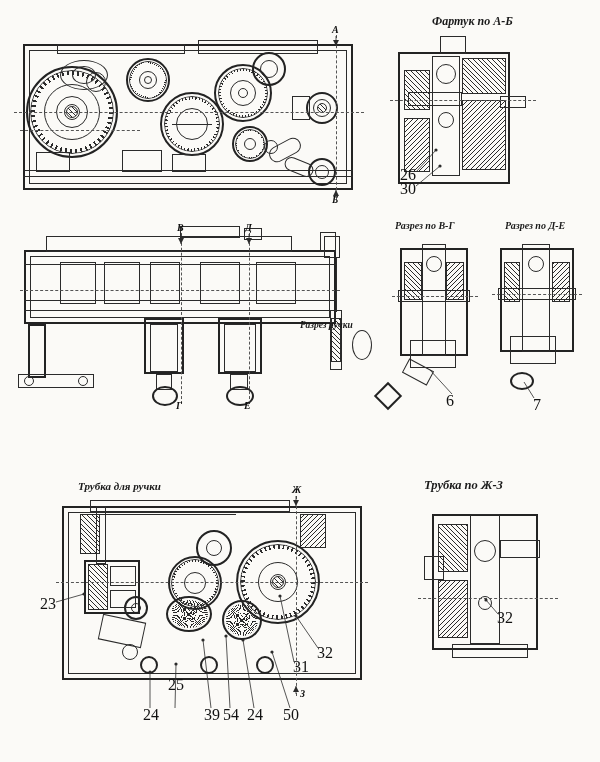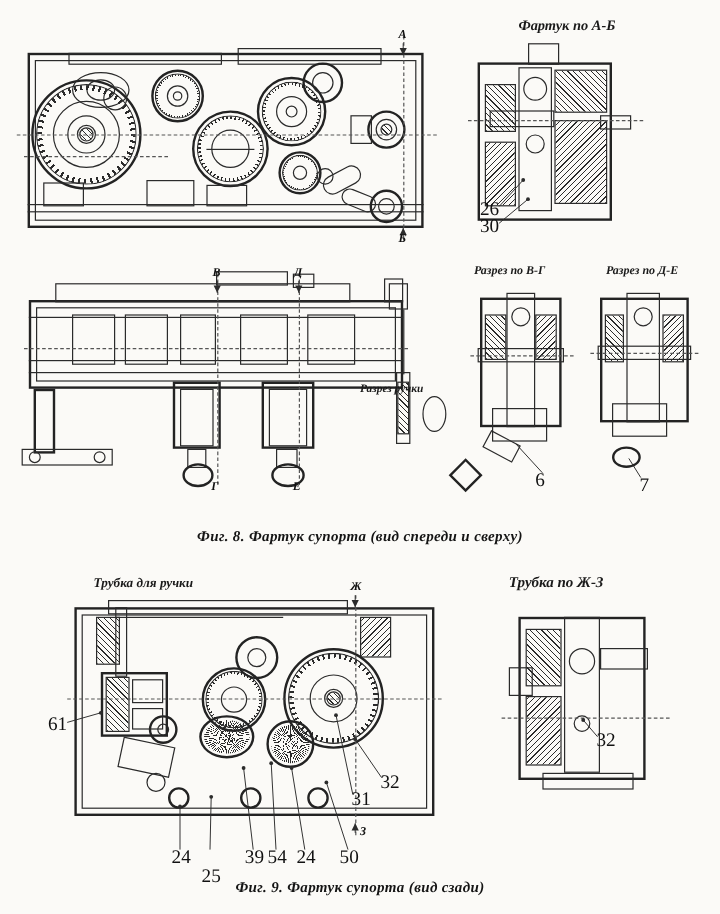--- a/index.html
+++ b/index.html
@@ -400,33 +400,31 @@
   <div class="lbl" style="left:177px; top:222px;">В</div>
   <div class="lbl" style="left:176px; top:400px;">Г</div>
   <div class="lbl" style="left:244px; top:400px;">Е</div>
   <div class="lbl" style="left:245px; top:222px;">Д</div>
 
   <div class="num" style="left:400px; top:166px;">26</div>
   <div class="num" style="left:400px; top:180px;">30</div>
   <div class="num" style="left:446px; top:392px;">6</div>
   <div class="num" style="left:533px; top:396px;">7</div>
 
-  <div class="fig-cap" style="top:440px;">Фиг. 8. Фартук супорта (вид спереди и сверху)</div>
 
   <div class="cap" style="left:78px;  top:480px; font-size:11px;">Трубка для ручки</div>
   <div class="cap" style="left:424px; top:478px; font-size:12.5px;">Трубка по Ж-З</div>
   <div class="lbl" style="left:292px; top:484px;">Ж</div>
   <div class="lbl" style="left:300px; top:688px;">З</div>
 
-  <div class="num" style="left:40px;  top:595px;">61</div>
+  <div class="num" style="left:40px;  top:595px;">23</div>
   <div class="num" style="left:143px; top:706px;">24</div>
-  <div class="num" style="left:168px; top:722px;">25</div>
+  <div class="num" style="left:168px; top:676px;">25</div>
   <div class="num" style="left:204px; top:706px;">39</div>
   <div class="num" style="left:223px; top:706px;">54</div>
   <div class="num" style="left:247px; top:706px;">24</div>
   <div class="num" style="left:283px; top:706px;">50</div>
   <div class="num" style="left:293px; top:658px;">31</div>
   <div class="num" style="left:317px; top:644px;">32</div>
   <div class="num" style="left:497px; top:609px;">32</div>
 
-  <div class="fig-cap" style="top:732px;">Фиг. 9. Фартук супорта (вид сзади)</div>
 
 </div>
 
 </body></html>

